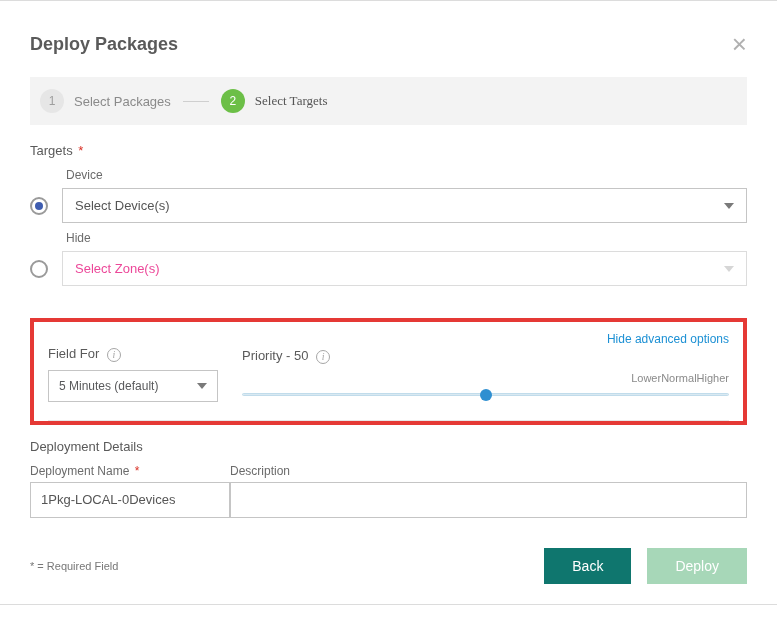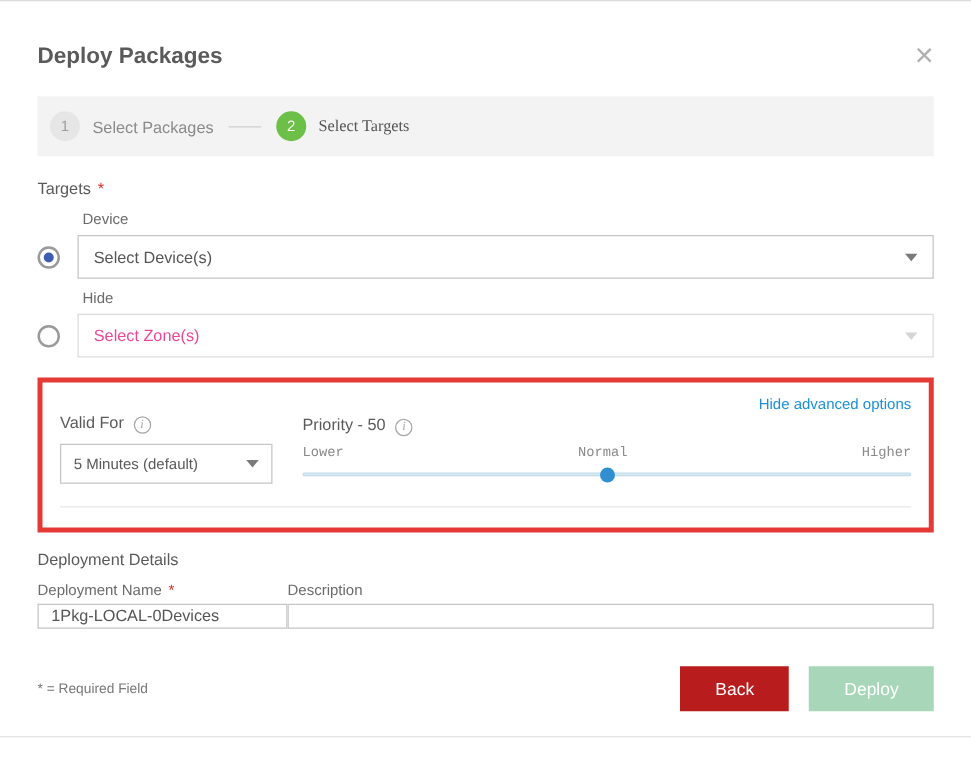--- a/index.html
+++ b/index.html
@@ -20,38 +20,38 @@
   .req { color:#d93025; margin-left:2px; }
   .row { display:flex; align-items:center; gap:14px; margin:6px 0; }
   .field-label { font-size:12px; color:#6b6b6b; margin-bottom:4px; }
   .select-box { border:1px solid #c5c5c5; padding:9px 12px; display:flex; justify-content:space-between; align-items:center; font-size:13px; color:#555; }
   .select-box.disabled { color:#ec4899; border-color:#dcdcdc; background:#fff;text-align:center; }
   .col { flex:1; }
   .radio { width:18px; height:18px; border:2px solid #9a9a9a; border-radius:50%; display:flex; align-items:center; justify-content:center; flex:0 0 18px; }
   .radio.selected::after { content:""; width:8px; height:8px; background:#3f5db0; border-radius:50%; display:block; }
   .caret { width:0; height:0; border-left:5px solid transparent; border-right:5px solid transparent; border-top:6px solid #7a7a7a; }
   .caret.disabled { border-top-color:#d6d6d6; }
-  .advanced-box { border:4px solid #e53935; padding:12px 14px 16px; margin-top:16px; position:relative; }
+  .advanced-box { border:4px solid #e53935; padding:12px 14px 0; margin-top:32px; position:relative; }
   .advanced-link { position:absolute; top:10px; right:14px; color:#1c90d4; font-size:12px; cursor:pointer; }
   .advanced-inner { display:flex; gap:24px; margin-top:12px; }
   .valid-select { border:1px solid #c5c5c5; width:170px; padding:8px 10px; display:flex; justify-content:space-between; align-items:center; font-size:12px; }
   .slider-wrap { flex:1; margin-top:2px; }
-  .slider-labels { display:flex; justify-content:space-between; font-size:11px; color:#8a8a8a; margin-bottom:4px;font-family:Liberation Mono, monospace; }
+  .slider-labels { display:flex; justify-content:flex-end; font-size:11px; color:#8a8a8a; margin-bottom:4px; }
   .slider { position:relative; height:14px; display:flex; align-items:center; }
   .slider-track { height:3px; background:#d9e9f2; width:100%; border-radius:2px; border:1px solid #c1dceb; }
   .slider-thumb { position:absolute; left:50%; transform:translateX(-50%); width:12px; height:12px; background:#2f8fd1; border-radius:50%; }
   .hr { height:1px; background:#e7e7e7; margin:18px 0 0; }
   .deploy-details { margin-top:14px; }
   .details-grid { display:flex; margin-top:10px; }
-  .text-input { border:1px solid #c5c5c5; padding:9px 10px; font-size:13px; color:#555; height:20px; }
+  .text-input { border:1px solid #c5c5c5; padding:9px 10px; font-size:13px; color:#555; height:36px; }
   .footer { display:flex; justify-content:space-between; align-items:center; margin-top:30px; }
   .required-note { color:#777; font-size:11px; }
   .buttons { display:flex; gap:16px; }
   .btn { padding:10px 28px; border:none; font-size:14px; cursor:pointer; }
-  .btn.gray { background:#b91c1c; color:#fff; }
+  .btn.gray { background:#0f766e; color:#fff; }
   .btn.green { background:#a7d7b8; color:#fff; }
   .info-icon { display:inline-flex; width:14px; height:14px; border:1px solid #a6a6a6; border-radius:50%; align-items:center; justify-content:center; font-size:10px; color:#a6a6a6; font-family:Georgia, serif; font-style:italic; margin-left:4px; }
 </style>
 </head>
 <body>
 
 <div class="dialog">
 
   <div class="header">
     <h2>Deploy Packages</h2>
@@ -95,21 +95,21 @@
       <span>Select Zone(s)</span>
       <span class="caret disabled"></span>
     </div>
   </div>
 
   <div class="advanced-box">
     <span class="advanced-link">Hide advanced options</span>
     <div class="advanced-inner">
       <div>
         <div class="section-label" style="margin-top:0;">
-          <span>Valid For</span>
+          <span>Field For</span>
           <span class="info-icon">i</span>
         </div>
         <div style="height:8px;"></div>
         <div class="valid-select">
           <span>5 Minutes (default)</span>
           <span class="caret"></span>
         </div>
       </div>
       <div class="slider-wrap">
         <div class="section-label" style="margin-top:0;">

